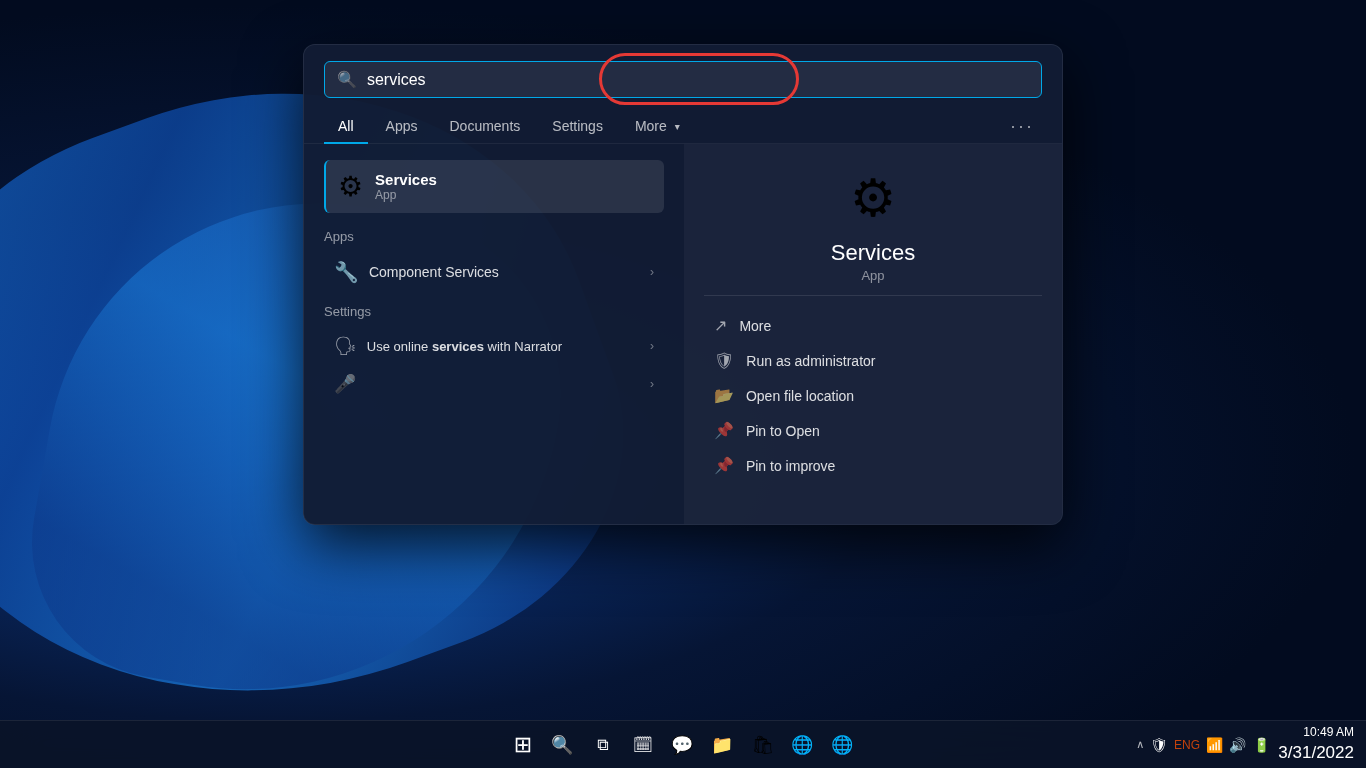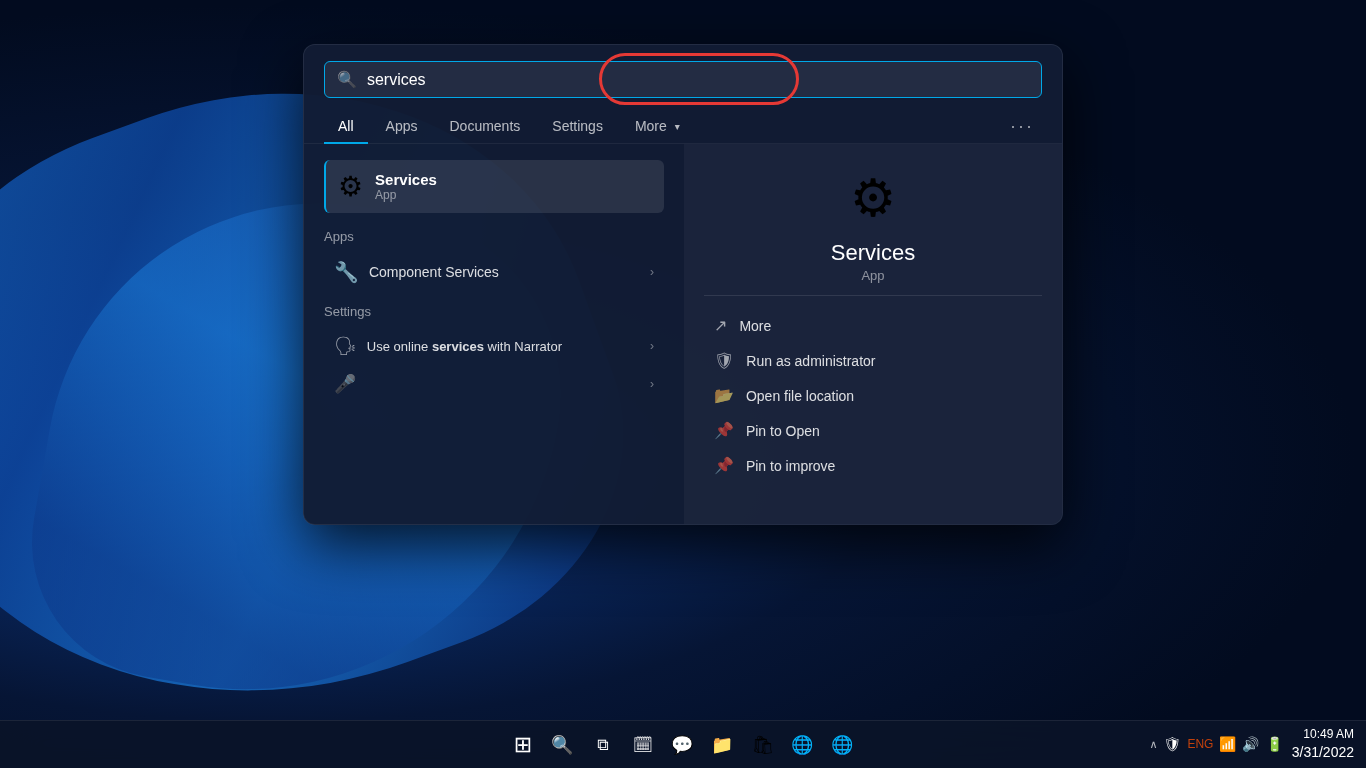--- a/index.html
+++ b/index.html
@@ -468,17 +468,17 @@
     <div class="taskbar-sys-icons">
       <span style="font-size:11px; color: rgba(255,255,255,0.7);">∧</span>
       <span style="font-size: 14px;">🛡</span>
       <span style="font-size: 12px; color: #c2410c;">ENG</span>
       <span style="font-size: 14px;">📶</span>
       <span style="font-size: 14px;">🔊</span>
       <span style="font-size: 14px;">🔋</span>
     </div>
     <div class="taskbar-time">
       <div style="color: white; font-size: 12px;">10:49 AM</div>
-      <div style="color: white; font-size: 14px;">3/31/2022</div>
+      <div style="color: white; font-size: 17px;">3/31/2022</div>
     </div>
   </div>
 
 </div>
 
 </body></html>

